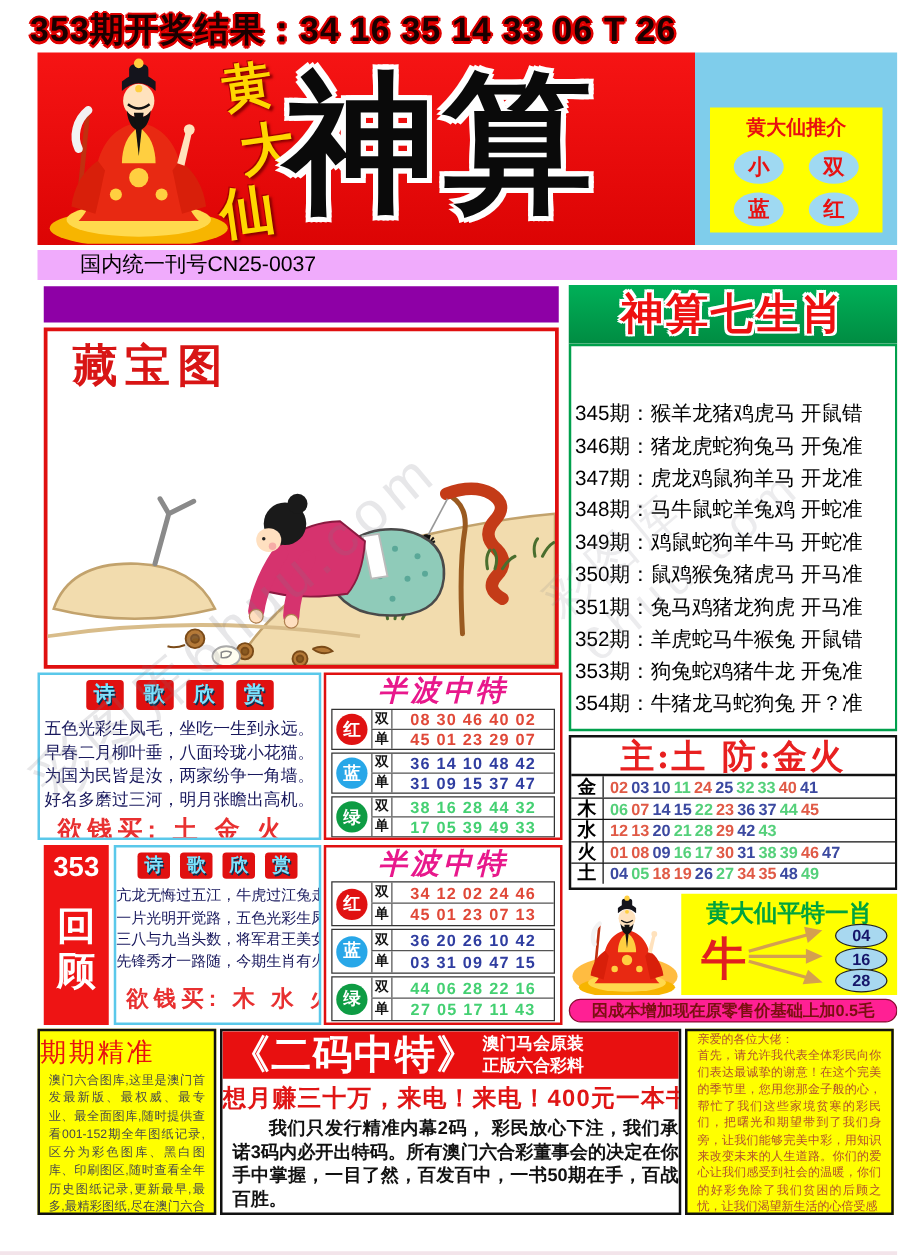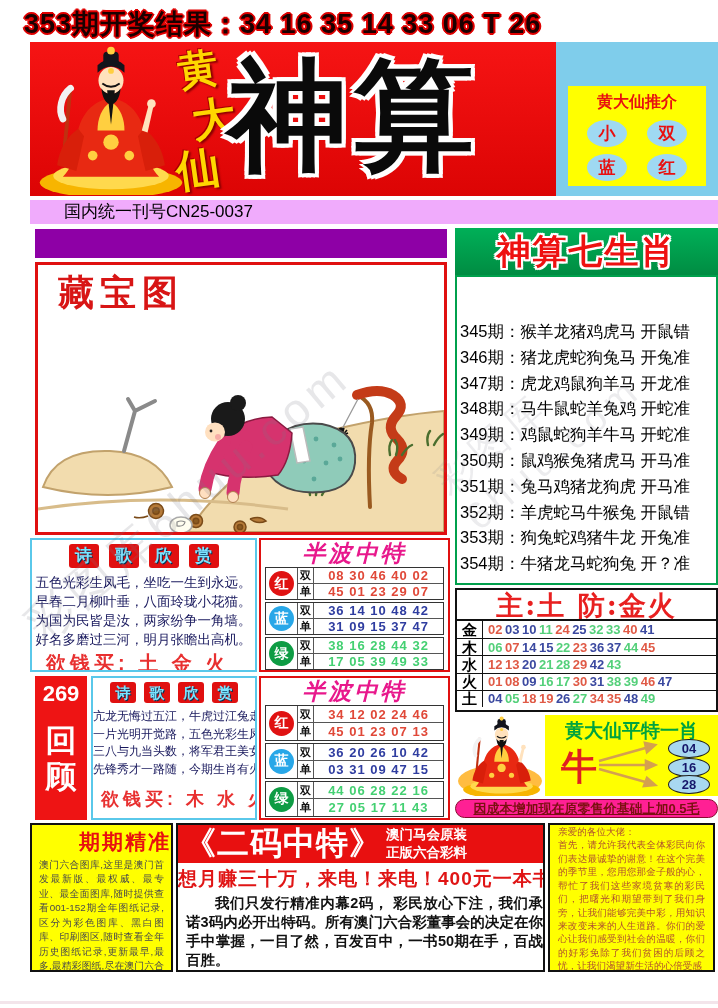--- a/index.html
+++ b/index.html
@@ -101,26 +101,26 @@
   .pt-deity{position:absolute;left:0;top:0;width:90px;height:81px;background:#fff;overflow:hidden;}
   .pt-panel{position:absolute;left:90px;top:0;width:173px;height:81px;background:#ffff00;overflow:hidden;}
   .pt-title{text-align:center;font-size:19px;font-weight:900;color:#00a33e;margin-top:3px;}
   .pt-animal{position:absolute;left:16px;top:28px;font-size:36px;font-weight:900;color:#e02020;
     font-family:"DejaVu Serif","Liberation Serif",serif;}
   .pt-oval{position:absolute;right:8px;width:42px;height:19px;border:1.5px solid #222;border-radius:50%;
     background:#a8d8f0;color:#16166a;font-weight:900;font-size:13px;display:flex;align-items:center;justify-content:center;}
 
   
   #pricebar{left:455px;top:799px;width:263px;height:19px;background:#ff2094;border:1px solid #8a0a30;border-radius:10px;
-    text-align:center;font-size:13px;font-weight:900;color:#7a1010;line-height:17px;white-space:nowrap;text-decoration:underline;}
+    text-align:center;font-size:13px;font-weight:900;color:#7a1010;line-height:17px;white-space:nowrap;}
 
   
   .bot-box{background:#ffff00;border:2px solid #111;overflow:hidden;}
   #jingzhun{left:30px;top:823px;width:143px;height:149px;}
-  .jz-title{text-align:right;font-size:21px;font-weight:700;color:#e81010;margin-top:3px;letter-spacing:2px;}
+  .jz-title{text-align:left;font-size:21px;font-weight:400;color:#e81010;margin-top:3px;letter-spacing:2px;}
   .jz-body{font-size:9.8px;line-height:1.48;color:#4a4a4a;padding:2px 7px;text-align:justify;}
   #erma{left:176px;top:823px;width:369px;height:149px;background:#fff;border:2px solid #111;overflow:hidden;}
   .erma-head{height:38px;background:#e81010;display:flex;align-items:center;padding:0 6px;}
   .erma-title{font-size:32px;font-weight:900;color:#fff;letter-spacing:1px;white-space:nowrap;flex:none;}
   .erma-tag{margin-left:4px;color:#fff;font-size:13.5px;font-weight:bold;line-height:1.3;white-space:nowrap;}
   .erma-headline{color:#e01515;font-weight:900;font-size:19px;letter-spacing:1px;text-align:center;margin-top:3px;white-space:nowrap;}
   .erma-body{font-size:14.5px;font-weight:bold;color:#111;line-height:19px;padding:2px 0 0 8px;text-indent:2em;text-align:justify;}
   .erma-note-row{display:flex;align-items:center;padding:2px 6px 0 6px;}
   #thanks{left:548px;top:823px;width:167px;height:149px;}
   .th-title{text-align:center;font-size:26px;font-weight:900;color:#e81010;letter-spacing:3px;margin-top:1px;}
@@ -307,21 +307,21 @@
             <div class="bb-line">
               <span class="bb-lab">单</span>
               <span class="bb-nums" style="color: rgb(68, 208, 114);">17 05 39 49 33</span>
             </div>
           </div>
         </div>
       </div>
   </div>
 
   <div id="review" class="abs">
-    <div class="rev-num">269</div>
+    <div class="rev-num">353</div>
     <div class="rev-label">回顾</div>
   </div>
 
   <div id="poem2" class="abs poem-box">
     <div class="poem-head">
         <span class="ph-box">诗</span>
         <span class="ph-box">歌</span>
         <span class="ph-box">欣</span>
         <span class="ph-box">赏</span>
       </div>

